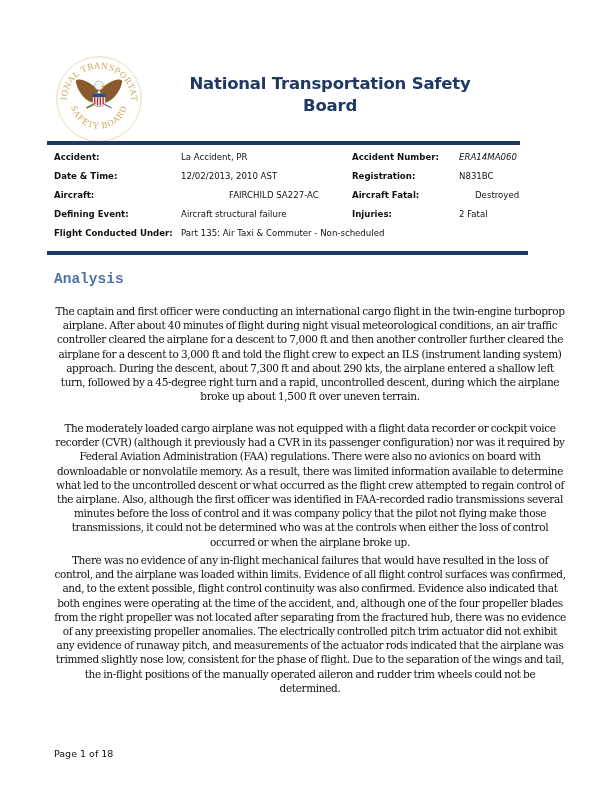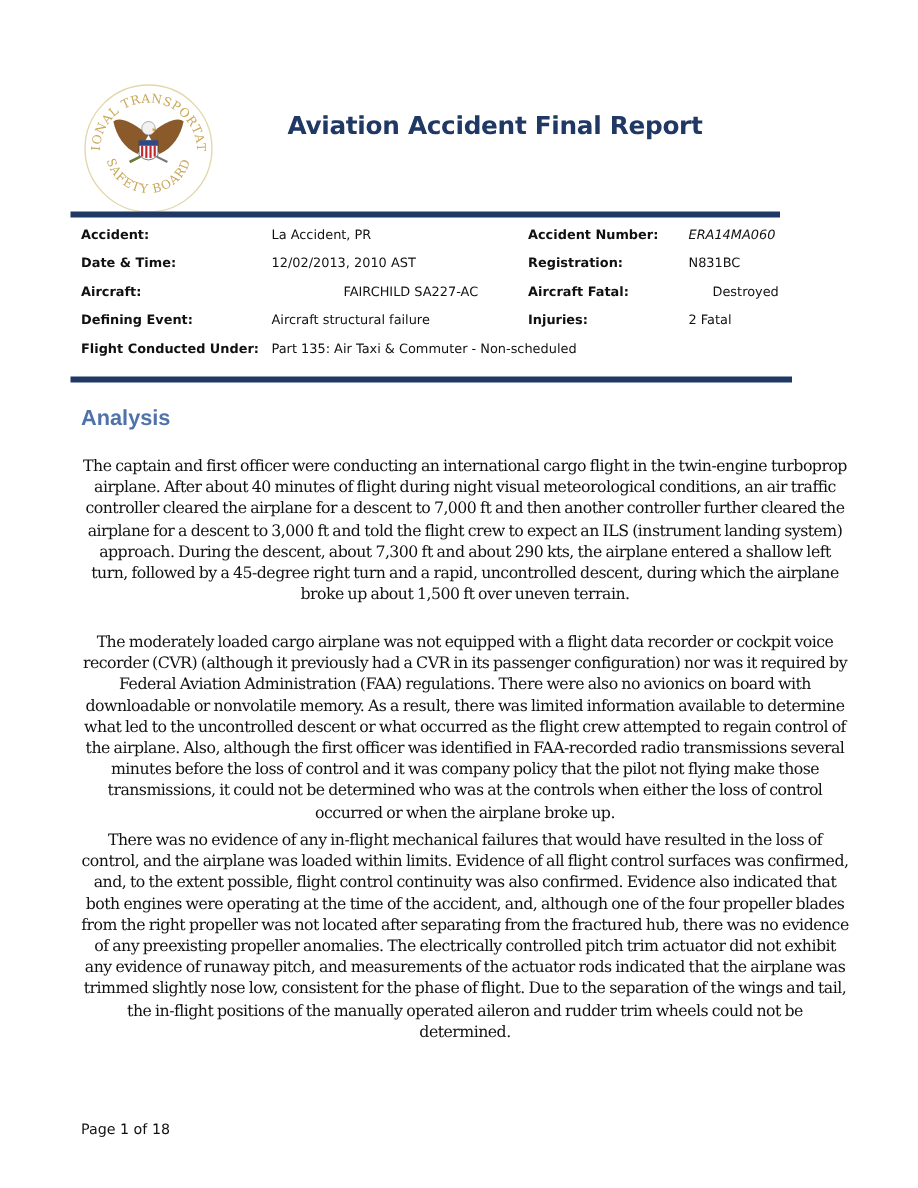--- a/index.html
+++ b/index.html
@@ -13,21 +13,21 @@
 
   .rule { position: absolute; left: 47px; height: 4px; background: #1f3864; }
   .rule.top { top: 141px; width: 473px; }
   .rule.bottom { top: 251px; width: 481px; }
 
   .facts { position: absolute; left: 54px; top: 152px; font-family: "DejaVu Sans", sans-serif; font-size: 8.6px; color: #111; }
   .fact-row { position: absolute; height: 14px; white-space: nowrap; }
   .fact-label { position: absolute; left: 0; font-weight: bold; }
   .fact-value { position: absolute; }
 
-  .section-title { position: absolute; left: 54px; top: 271px; font-family: Liberation Sans, sans-serif;
+  .section-title { position: absolute; left: 54px; top: 271px; font-family: Liberation Mono, monospace;
     font-weight: bold; font-size: 14.5px; color: #4f73a8; }
 
   .body-text { position: absolute; left: 54px; width: 512px; font-family: "DejaVu Serif", serif;
     font-size: 10.5px; line-height: 14.2px; color: #111; text-align: center; letter-spacing: -0.35px; word-spacing: -0.5px; }
   .p1 { top: 304px; }
   .p2 { top: 421px; }
   .p3 { top: 553px; }
 
   .footer { position: absolute; left: 54px; top: 748px; font-family: "DejaVu Sans", sans-serif; font-size: 9.5px; color: #111; }
 </style>
@@ -60,21 +60,21 @@
     <rect x="44.5" y="48" width="1.6" height="8" fill="#c0282d"></rect>
     <rect x="47.6" y="48" width="1.6" height="9" fill="#c0282d"></rect>
     <rect x="50.7" y="48" width="1.6" height="9" fill="#c0282d"></rect>
     <rect x="53.8" y="48" width="1.6" height="8" fill="#c0282d"></rect>
 
     <path d="M36 60 L44 56" stroke="#6b7a3a" stroke-width="2"></path>
     <path d="M64 60 L56 56" stroke="#777" stroke-width="1.5"></path>
   </svg>
 
   <div class="title-block">
-    <div>Aviation Accident Final Report</div>
+    <div>National Transportation Safety Board</div>
   </div>
 
   <div class="rule top"></div>
 
   <div class="facts">
     <div class="fact-row" style="top:0px;">
       <span class="fact-label">Accident:</span>
       <span class="fact-value" style="left:127px;">La Accident, PR</span>
     </div>
     <div class="fact-row" style="top:19px;">

